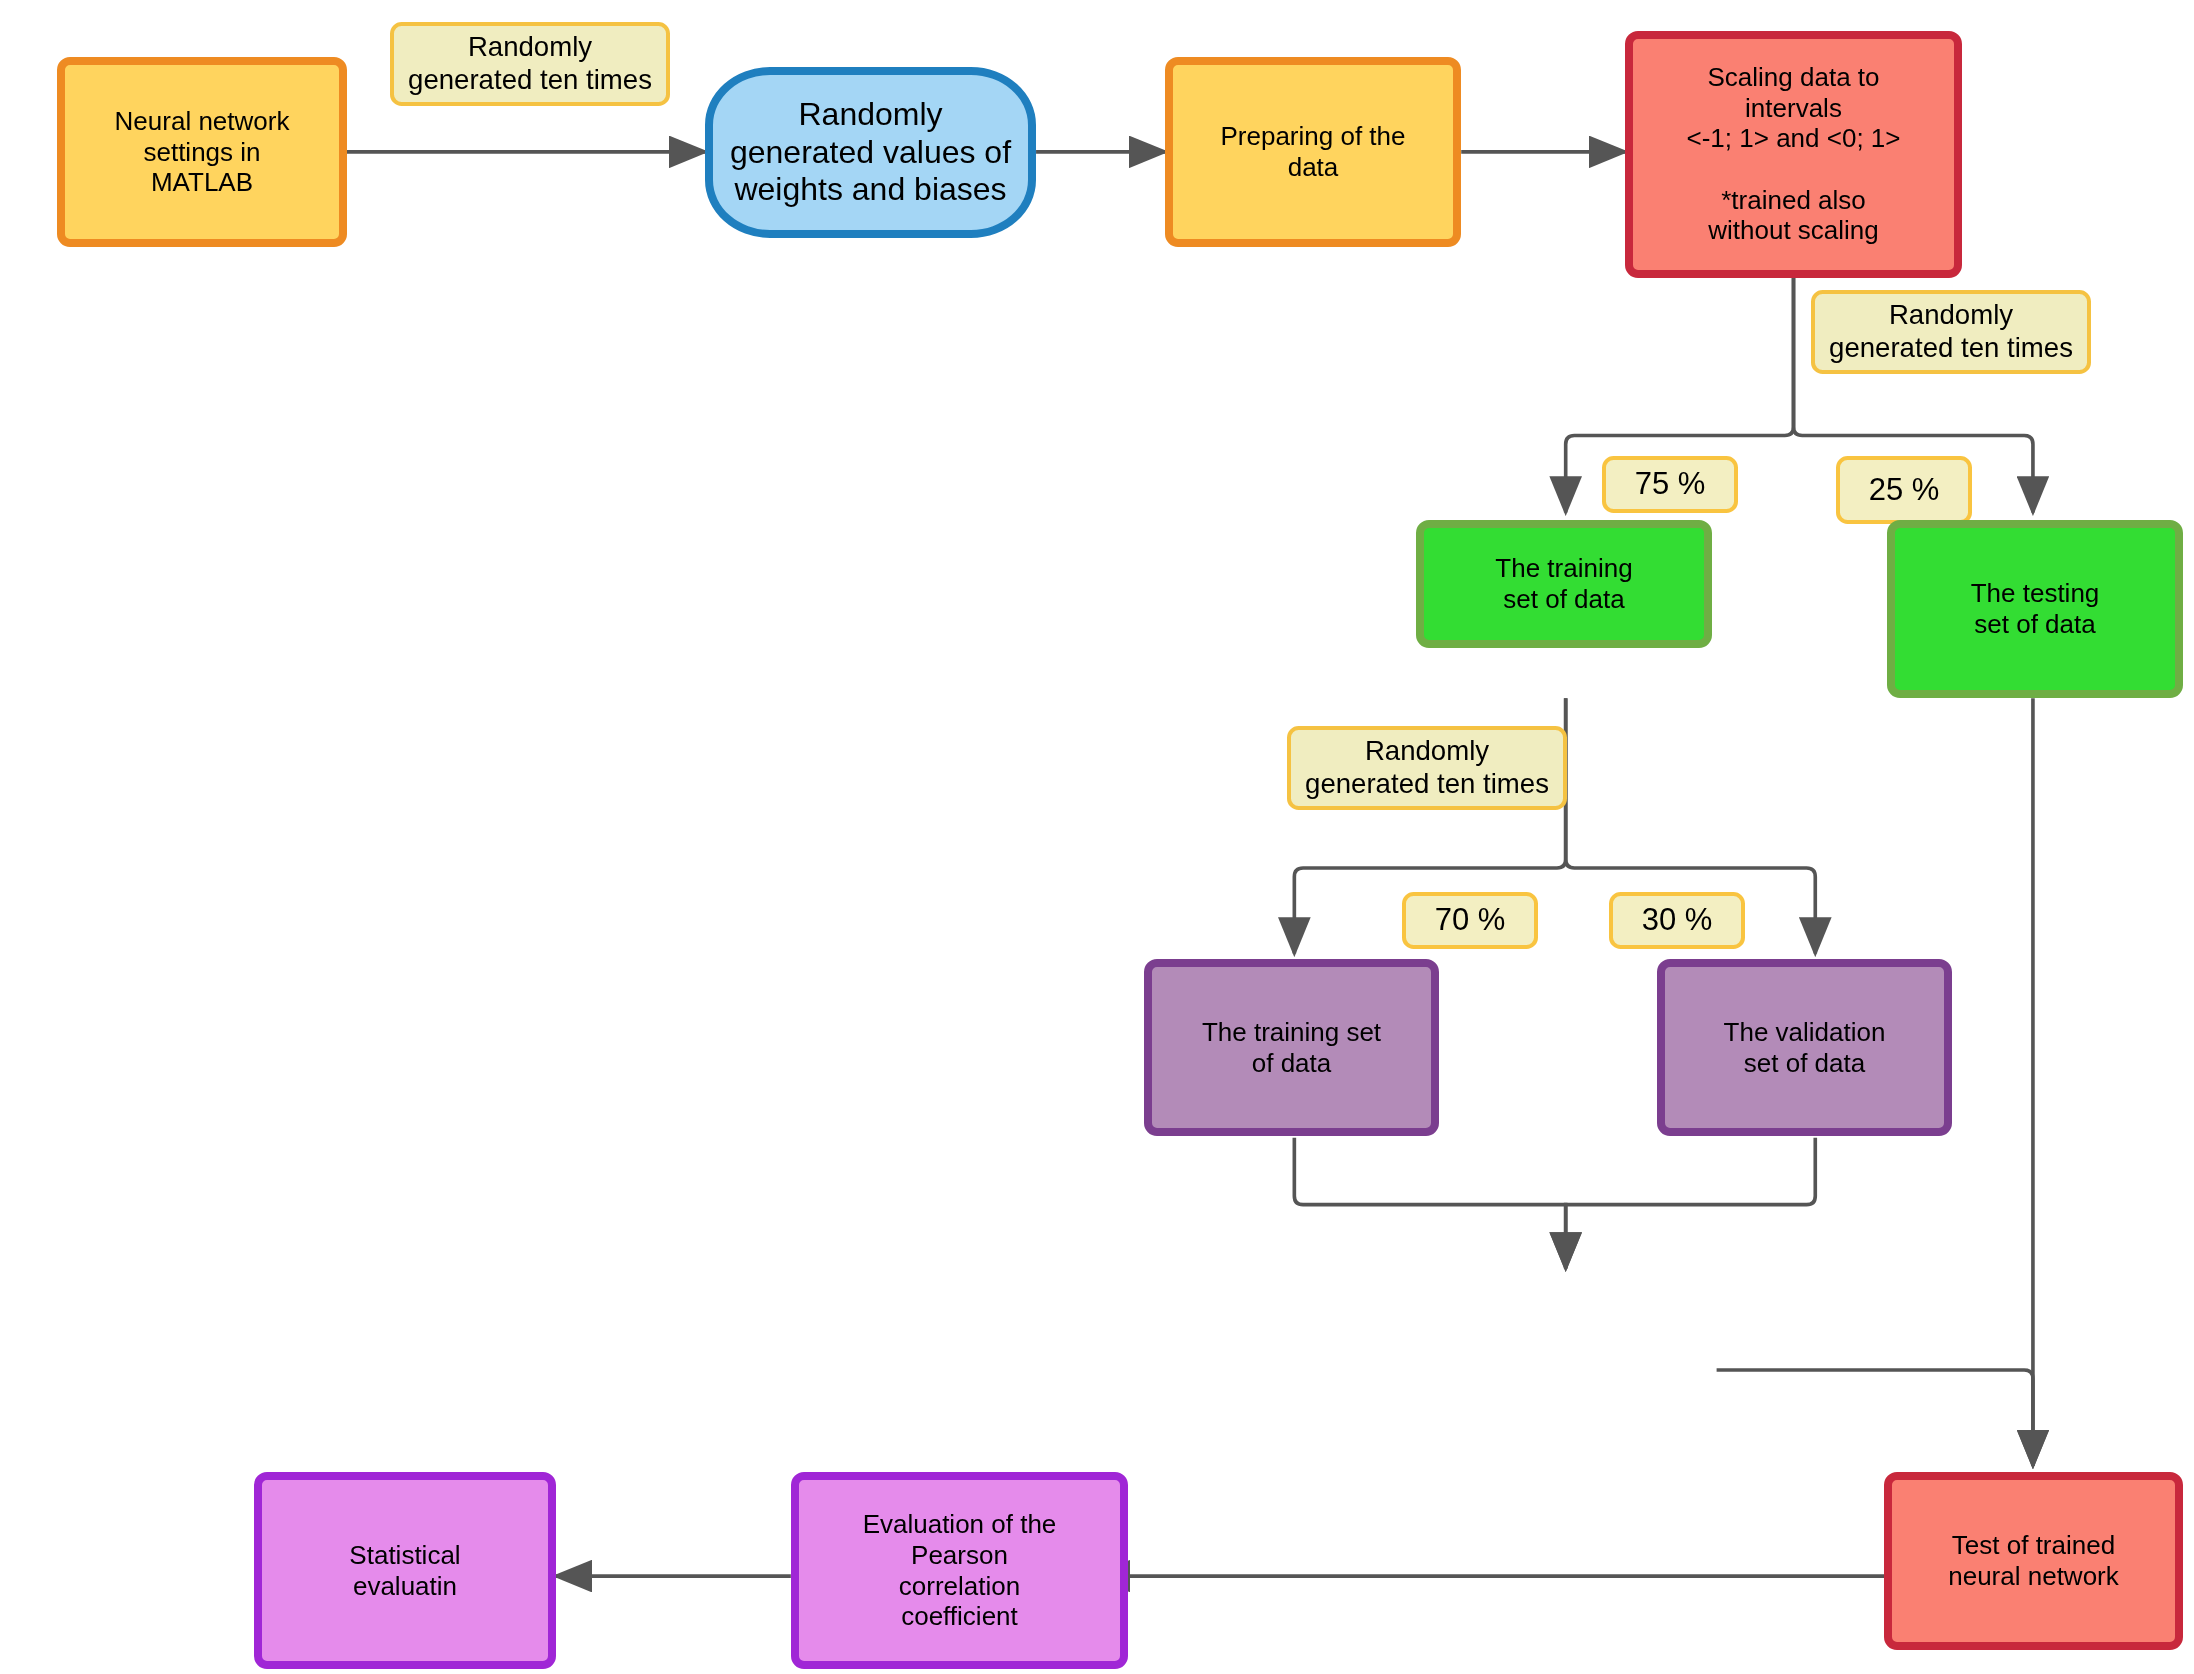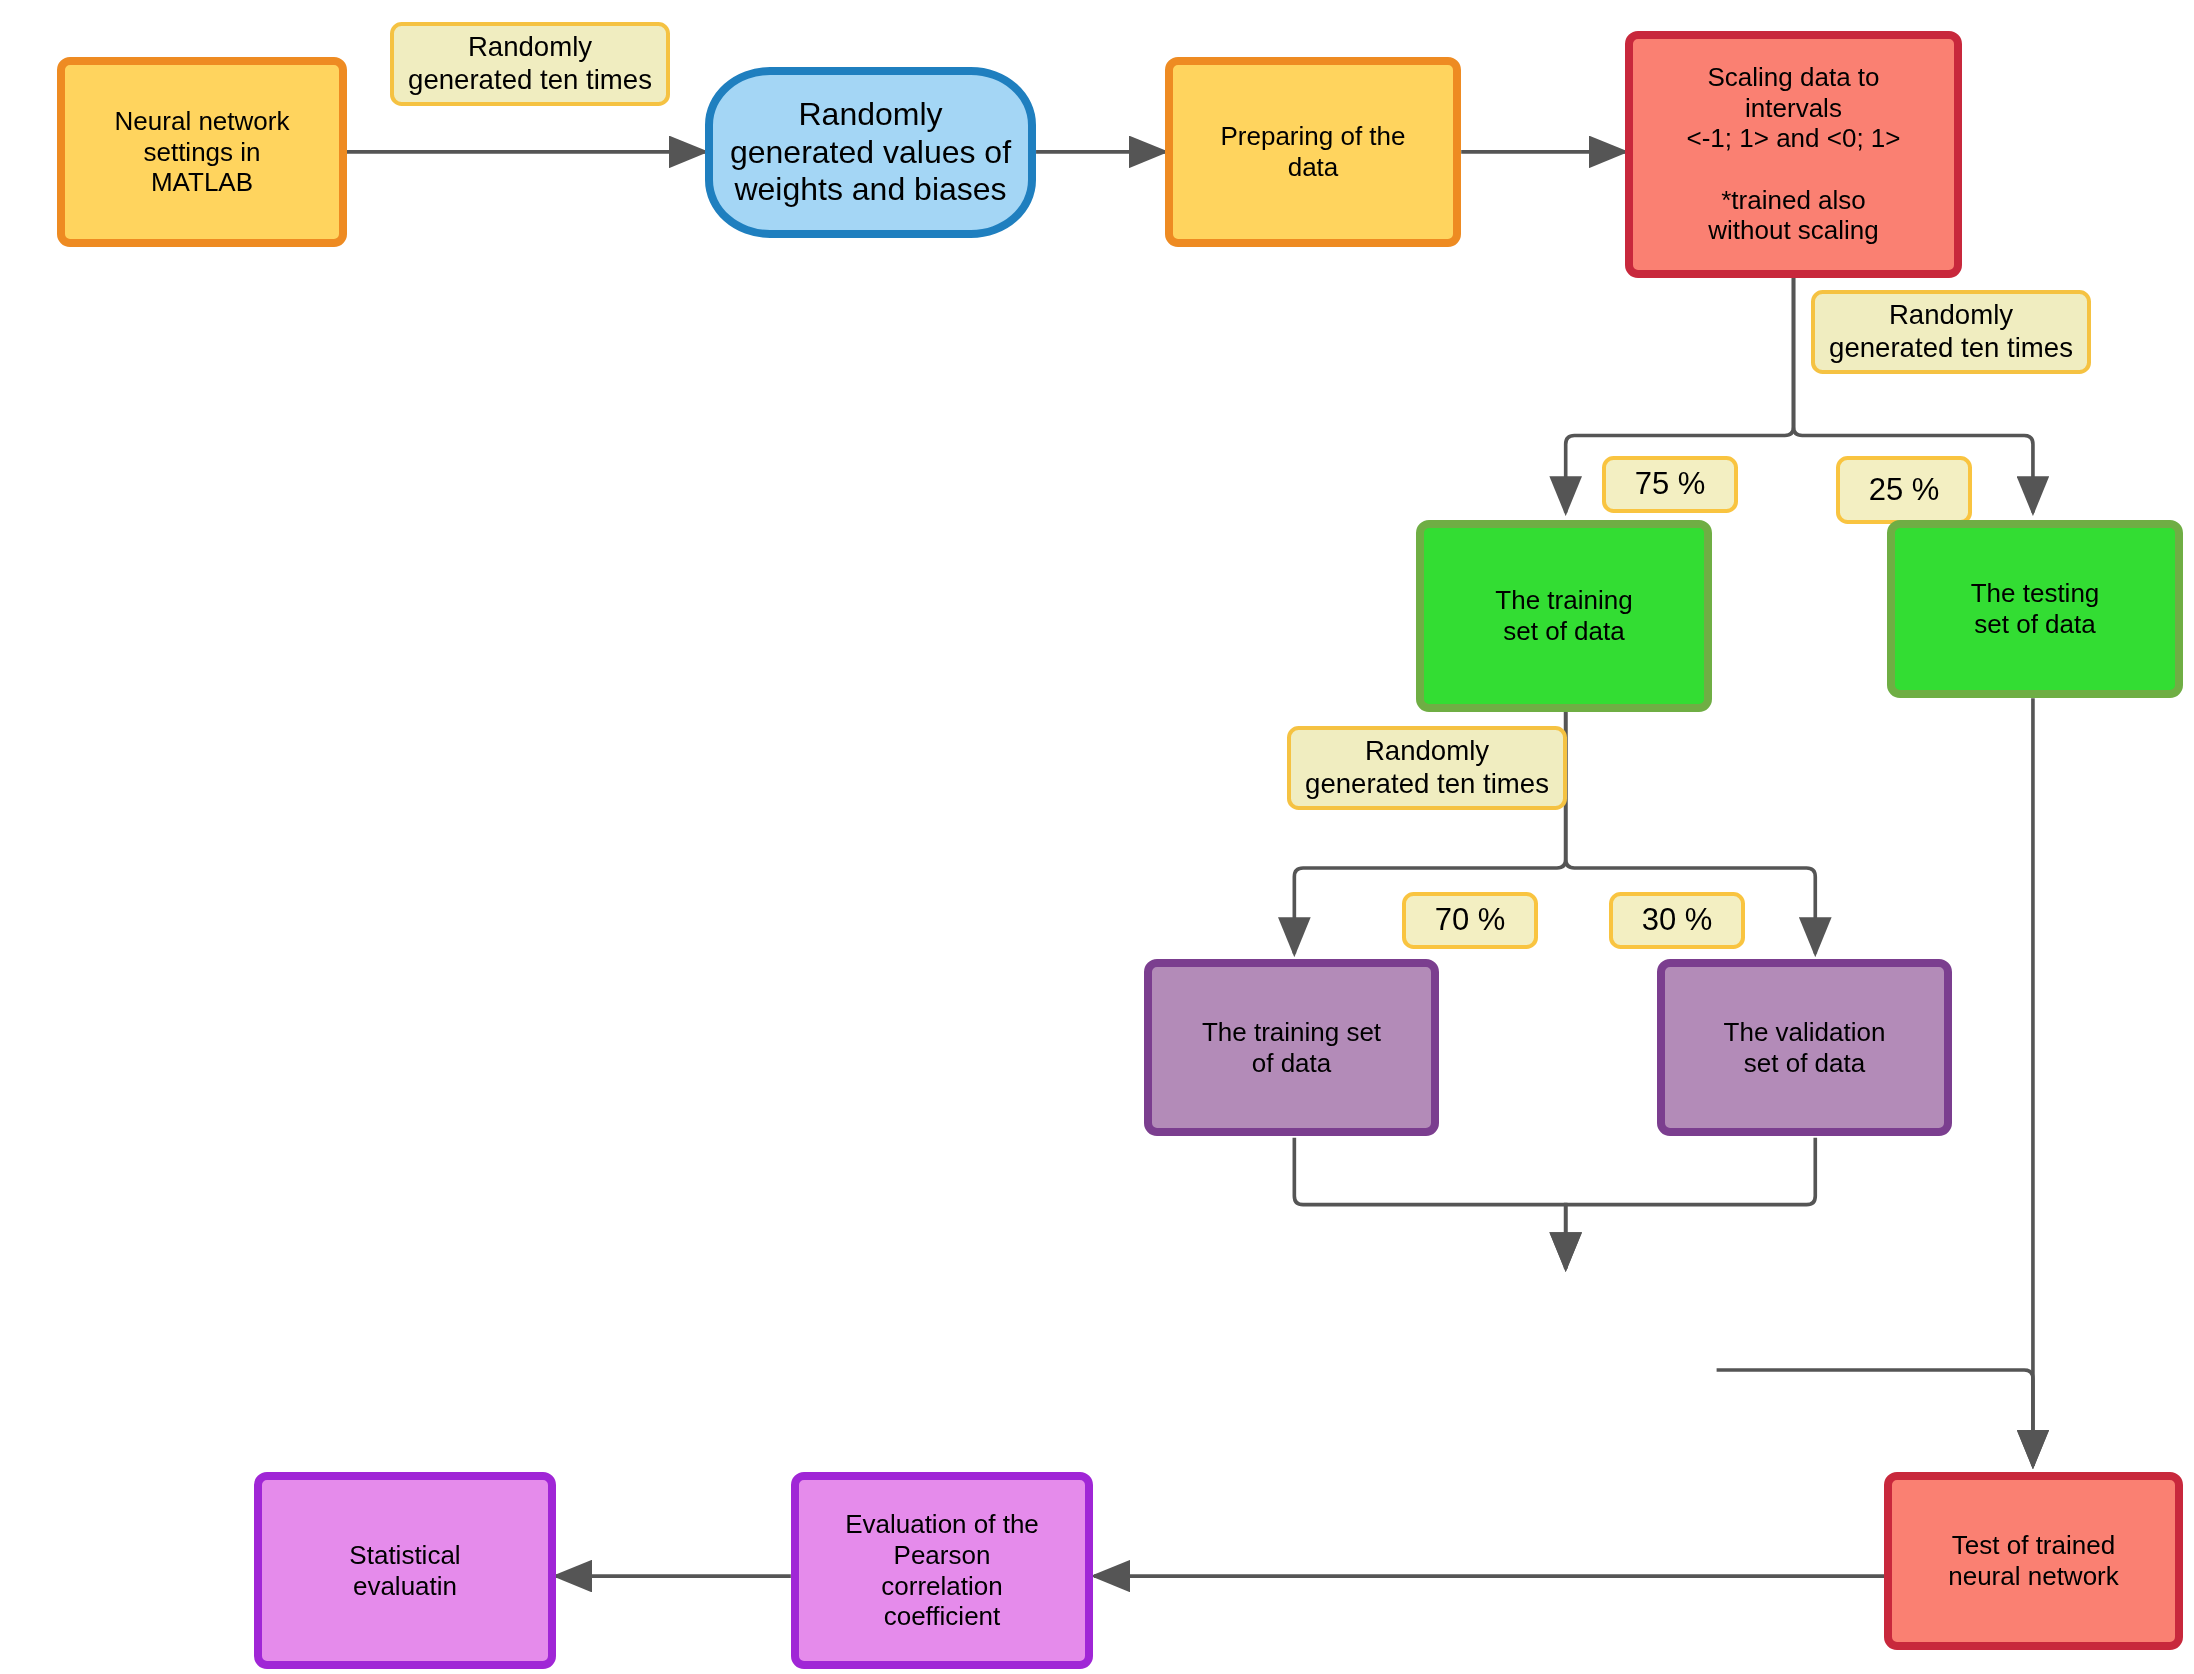--- a/index.html
+++ b/index.html
@@ -89,21 +89,21 @@
 *trained also
 without scaling</div>
 
   <div class="node note" style="left:1811px;top:290px;width:280px;height:84px;">Randomly
 generated ten times</div>
 
   <div class="node pct" style="left:1602px;top:456px;width:136px;height:57px;">75 %</div>
 
   <div class="node pct" style="left:1836px;top:456px;width:136px;height:68px;">25 %</div>
 
-  <div class="node proc c-green" style="left:1416px;top:520px;width:296px;height:192px;">The training
+  <div class="node proc c-green" style="left:1416px;top:520px;width:296px;height:128px;">The training
 set of data</div>
 
   <div class="node proc c-green" style="left:1887px;top:520px;width:296px;height:178px;">The testing
 set of data</div>
 
   <div class="node note" style="left:1287px;top:726px;width:280px;height:84px;">Randomly
 generated ten times</div>
 
   <div class="node pct" style="left:1402px;top:892px;width:136px;height:57px;">70 %</div>
 
@@ -112,21 +112,21 @@
   <div class="node proc c-mauve" style="left:1144px;top:959px;width:295px;height:177px;">The training set
 of data</div>
 
   <div class="node proc c-mauve sans-wide" style="left:1657px;top:959px;width:295px;height:177px;">The validation
 set of data</div>
 
 
   <div class="node proc c-red sans-wide" style="left:1884px;top:1472px;width:299px;height:178px;">Test of trained
 neural network</div>
 
-  <div class="node proc c-magenta" style="left:791px;top:1472px;width:302px;height:197px;">Evaluation of the
+  <div class="node proc c-magenta" style="left:791px;top:1472px;width:337px;height:197px;">Evaluation of the
 Pearson
 correlation
 coefficient</div>
 
   <div class="node proc c-magenta" style="left:254px;top:1472px;width:302px;height:197px;">Statistical
 evaluatin</div>
 
 </div>
 
 

